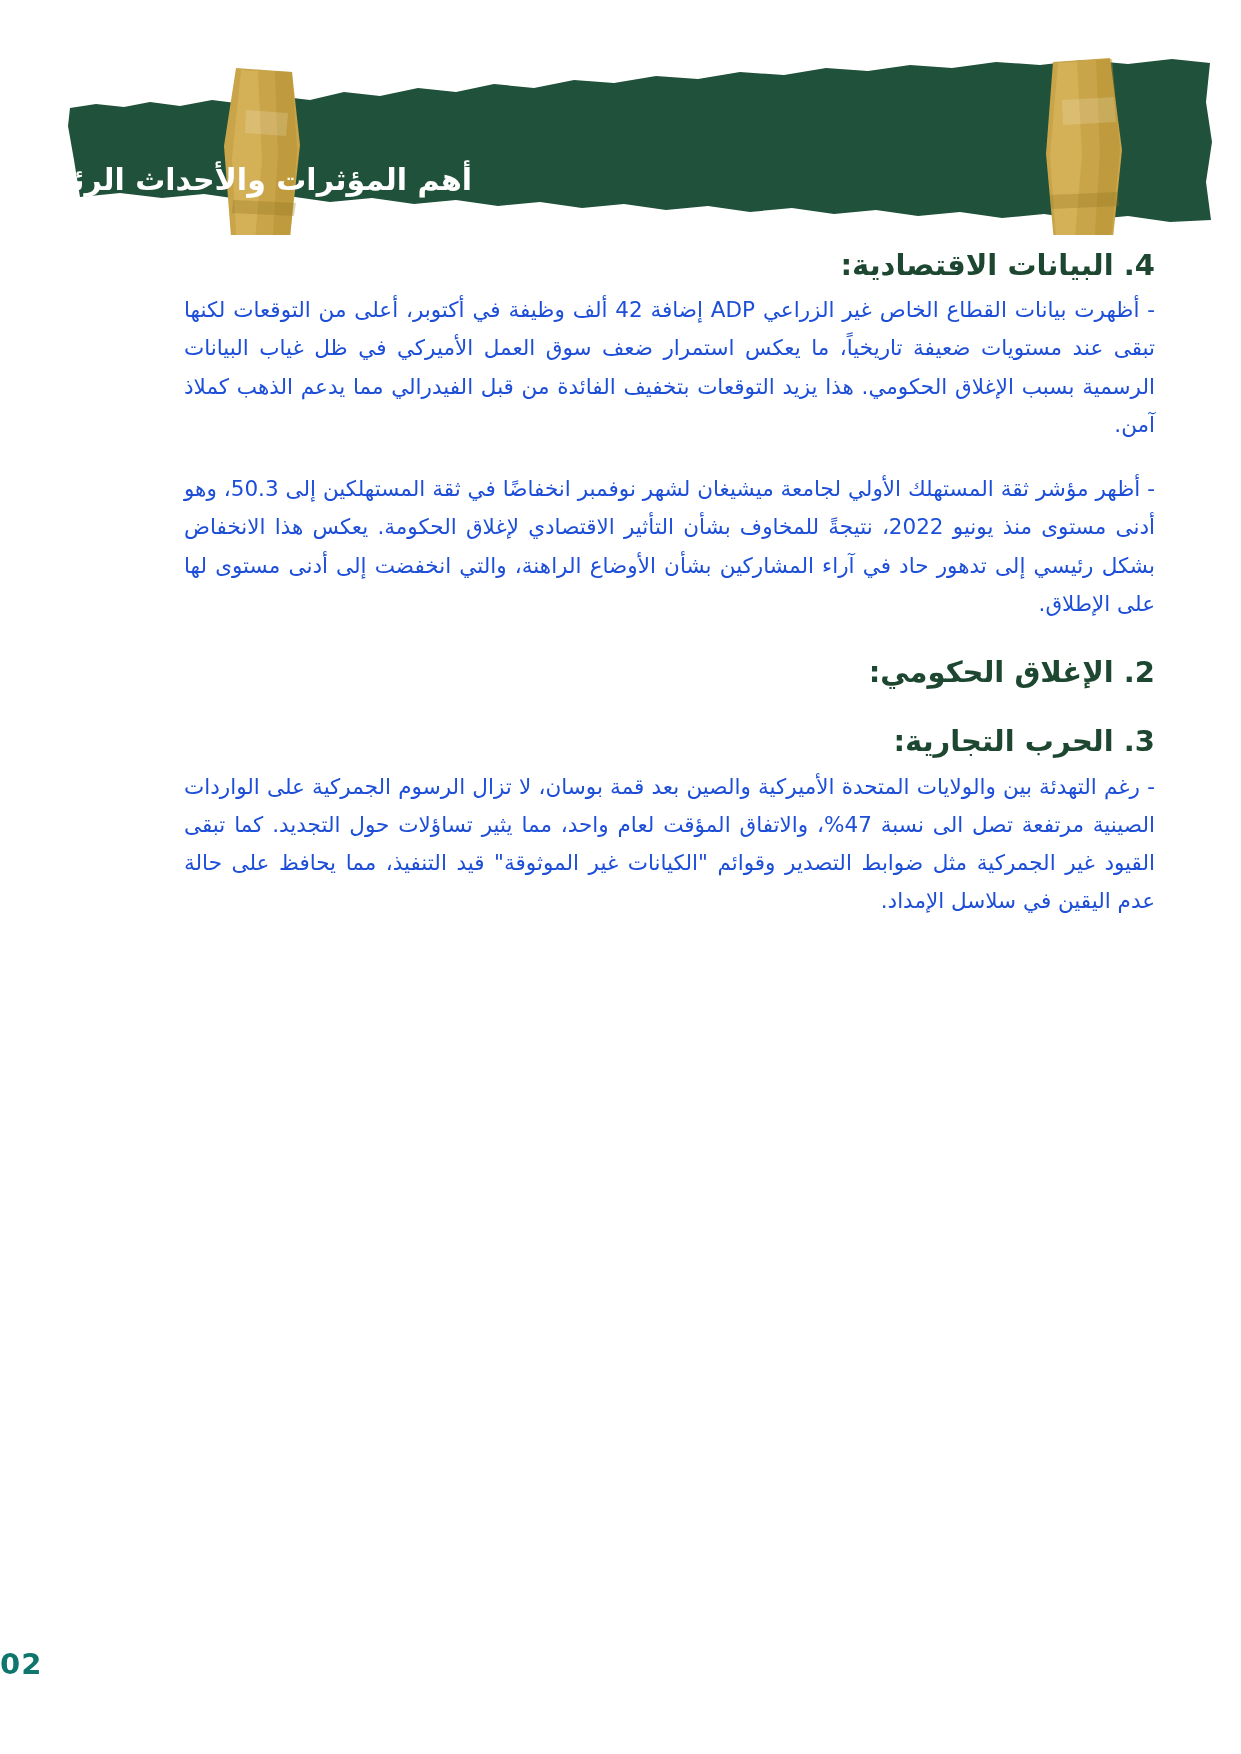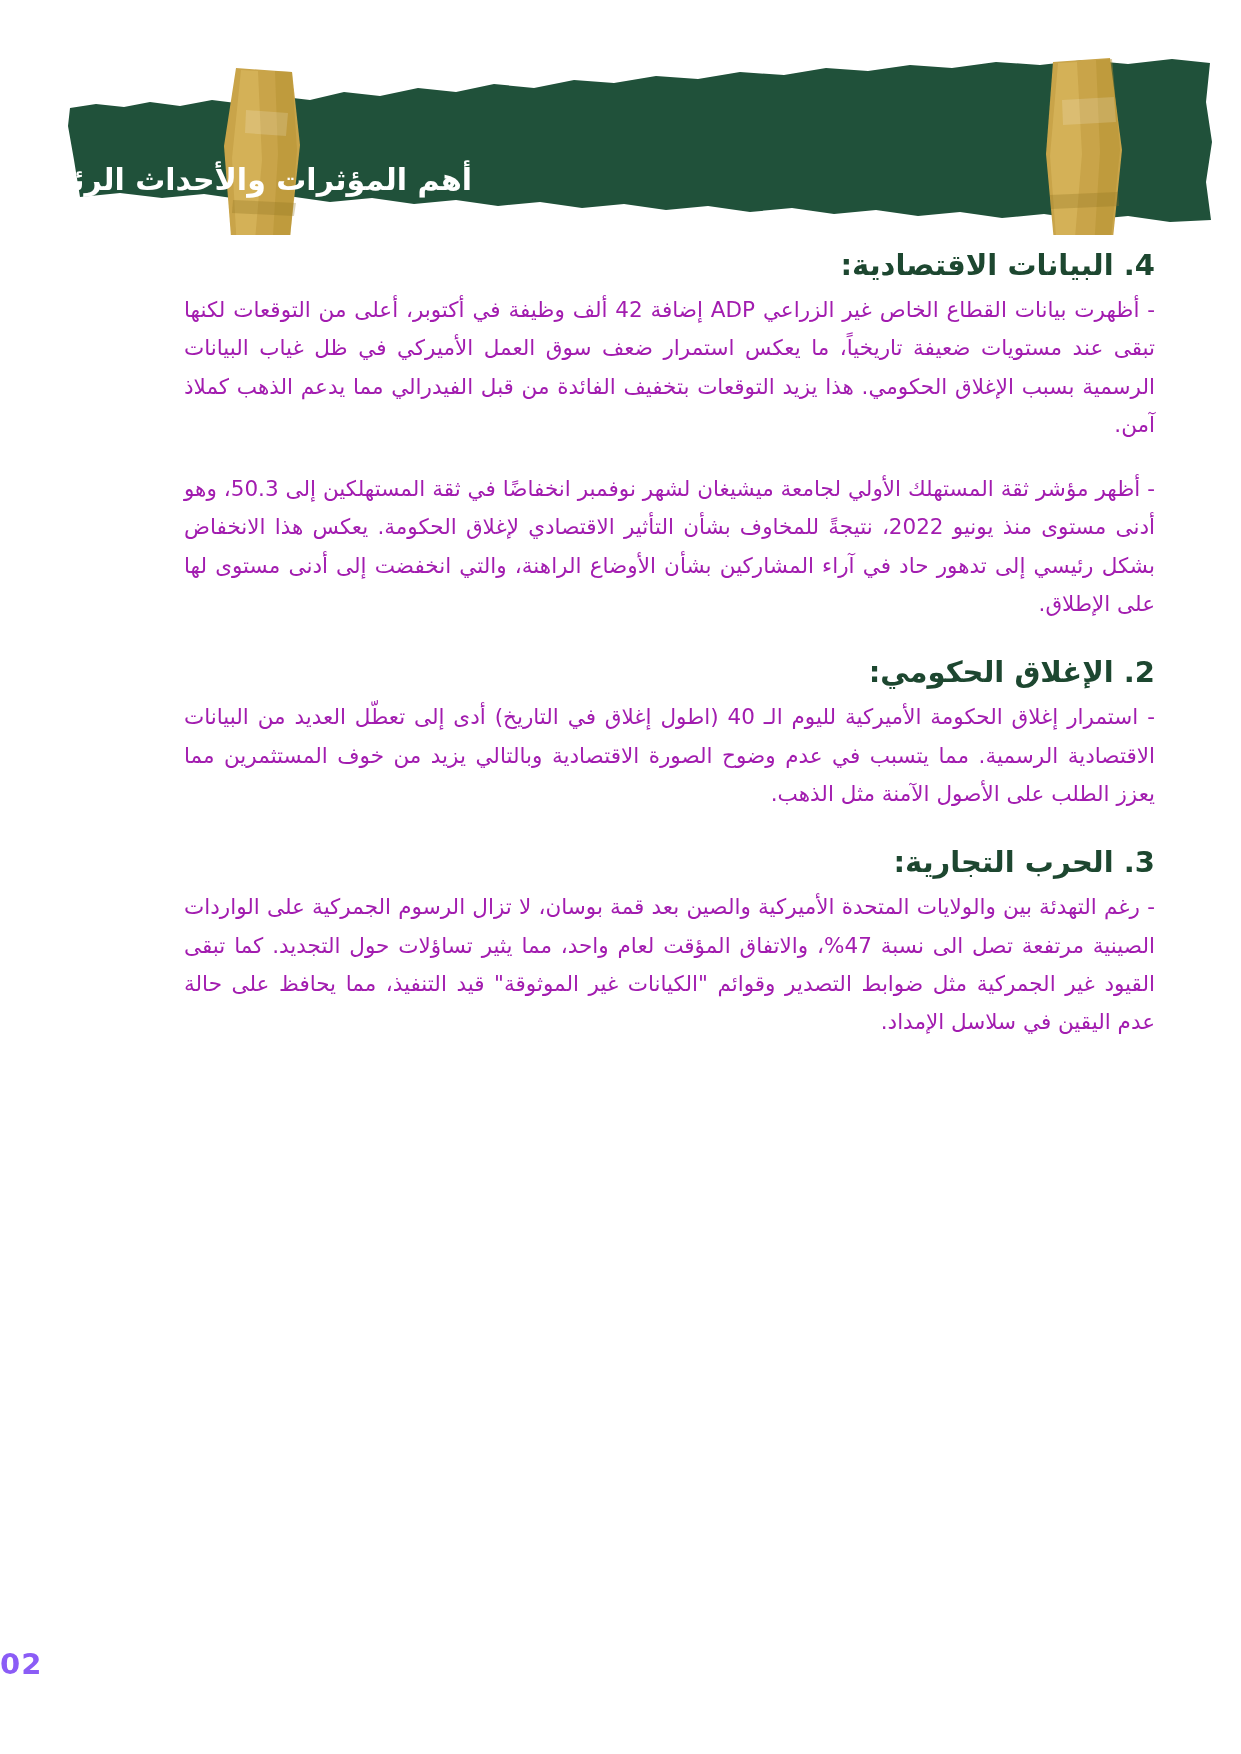--- a/index.html
+++ b/index.html
@@ -65,40 +65,40 @@
     text-align: right;
   }
   h2.section-heading.sp-top {
     margin-top: 30px;
   }
 
   p.body-text {
     margin: 0 0 26px 0;
     font-size: 21.5px;
     line-height: 1.78;
-    color: #a21caf;
+    color: #1d4ed8;
     text-align: justify;
     text-align-last: right;
     direction: rtl;
     font-weight: 400;
   }
   p.body-text.tight {
     margin-bottom: 0;
   }
 
   .page-number {
     position: absolute;
     bottom: 73px;
     left: 0;
     width: 1155px;
     text-align: left;
     direction: ltr;
     font-size: 29px;
     font-weight: 700;
-    color: #8b5cf6;
+    color: #0f766e;
     letter-spacing: 1px;
   }
 </style>
 </head>
 <body>
 
 <div class="banner-wrap">
   <svg class="banner-svg" viewBox="0 0 1241 185" preserveAspectRatio="none">
 
     <path fill="#20513a" d="M70,58 L96,54 L124,57 L150,52 L180,56 L212,50 L244,54 L276,46
@@ -131,20 +131,19 @@
   <div class="banner-title">أهم المؤثرات والأحداث الرئيسية</div>
 </div>
 
 <div class="content">
 
   <h2 class="section-heading">4. البيانات الاقتصادية:</h2>
   <p class="body-text">- أظهرت بيانات القطاع الخاص غير الزراعي ADP إضافة 42 ألف وظيفة في أكتوبر، أعلى من التوقعات لكنها تبقى عند مستويات ضعيفة تاريخياً، ما يعكس استمرار ضعف سوق العمل الأميركي في ظل غياب البيانات الرسمية بسبب الإغلاق الحكومي. هذا يزيد التوقعات بتخفيف الفائدة من قبل الفيدرالي مما يدعم الذهب كملاذ آمن.</p>
   <p class="body-text">- أظهر مؤشر ثقة المستهلك الأولي لجامعة ميشيغان لشهر نوفمبر انخفاضًا في ثقة المستهلكين إلى 50.3، وهو أدنى مستوى منذ يونيو 2022، نتيجةً للمخاوف بشأن التأثير الاقتصادي لإغلاق الحكومة. يعكس هذا الانخفاض بشكل رئيسي إلى تدهور حاد في آراء المشاركين بشأن الأوضاع الراهنة، والتي انخفضت إلى أدنى مستوى لها على الإطلاق.</p>
 
   <h2 class="section-heading sp-top">2. الإغلاق الحكومي:</h2>
-  <p class="body-text tight">- استمرار إغلاق الحكومة الأميركية لليوم الـ 40 (اطول إغلاق في التاريخ) أدى إلى تعطّل العديد من البيانات الاقتصادية الرسمية. مما يتسبب في عدم وضوح الصورة الاقتصادية وبالتالي يزيد من خوف المستثمرين مما يعزز الطلب على الأصول الآمنة مثل الذهب.</p>
 
   <h2 class="section-heading sp-top">3. الحرب التجارية:</h2>
   <p class="body-text tight">- رغم التهدئة بين والولايات المتحدة الأميركية والصين بعد قمة بوسان، لا تزال الرسوم الجمركية على الواردات الصينية مرتفعة تصل الى نسبة 47%، والاتفاق المؤقت لعام واحد، مما يثير تساؤلات حول التجديد. كما تبقى القيود غير الجمركية مثل ضوابط التصدير وقوائم "الكيانات غير الموثوقة" قيد التنفيذ، مما يحافظ على حالة عدم اليقين في سلاسل الإمداد.</p>
 
 </div>
 
 <div class="page-number">02</div>
 
 </body></html>

